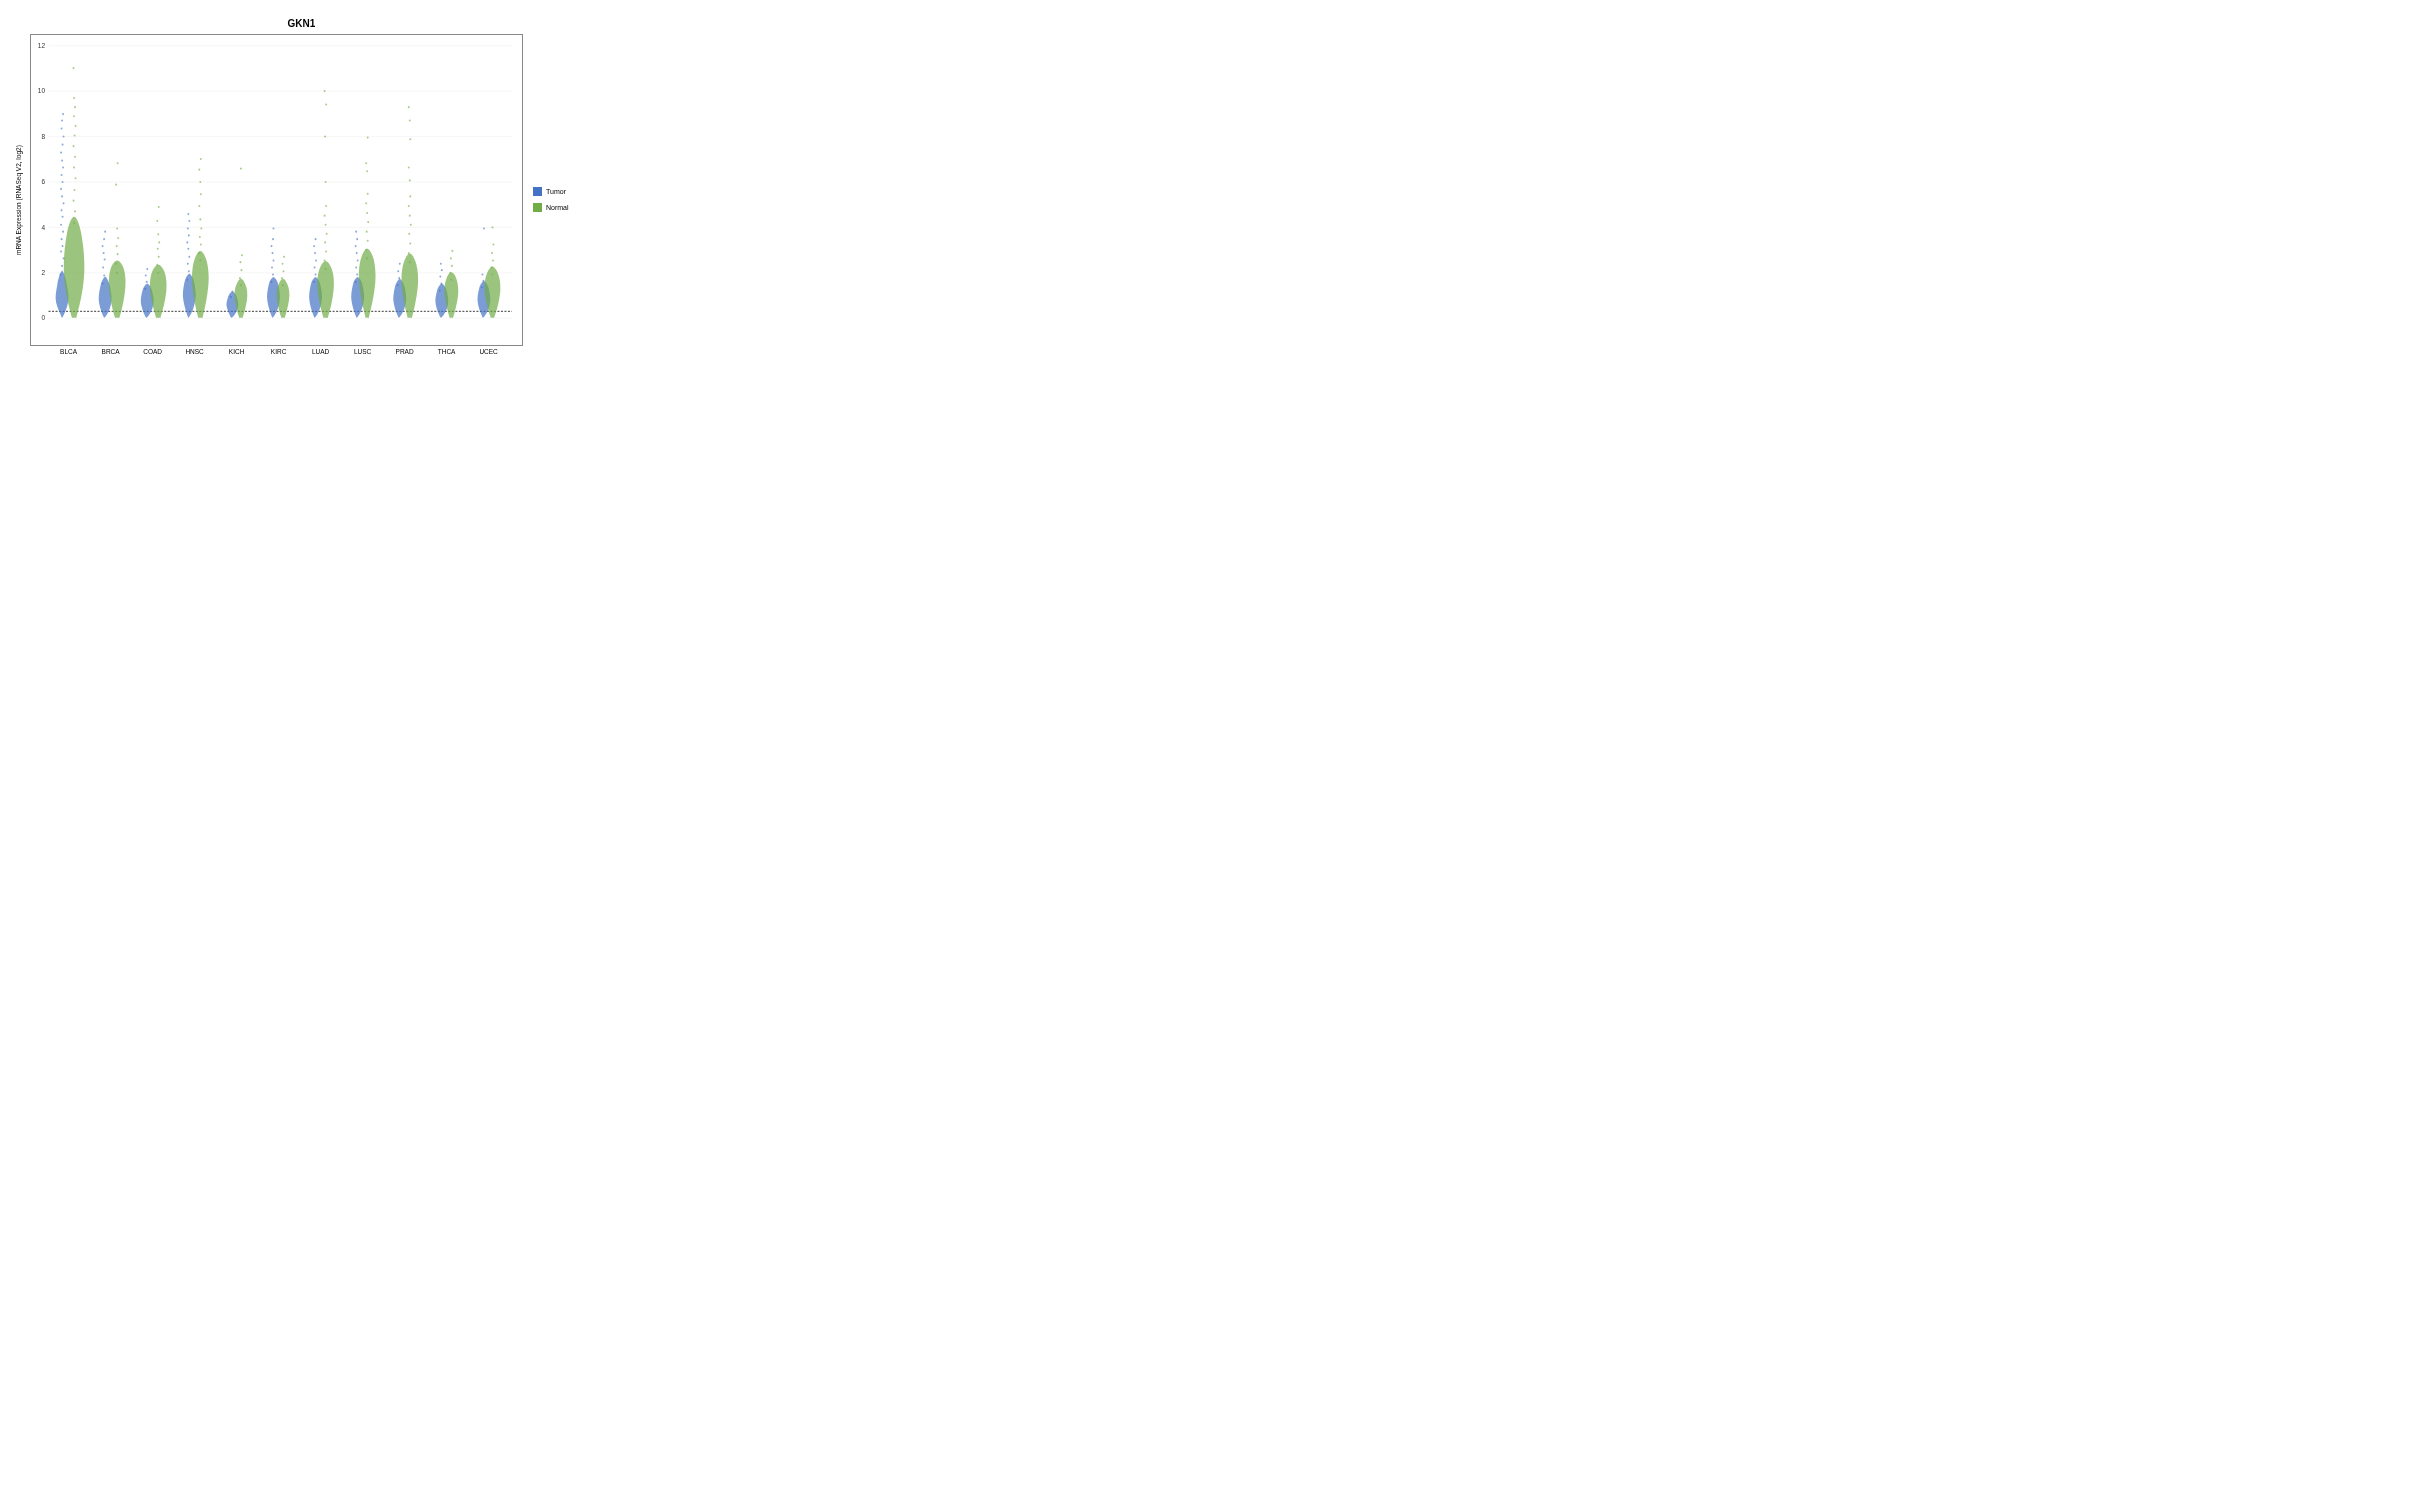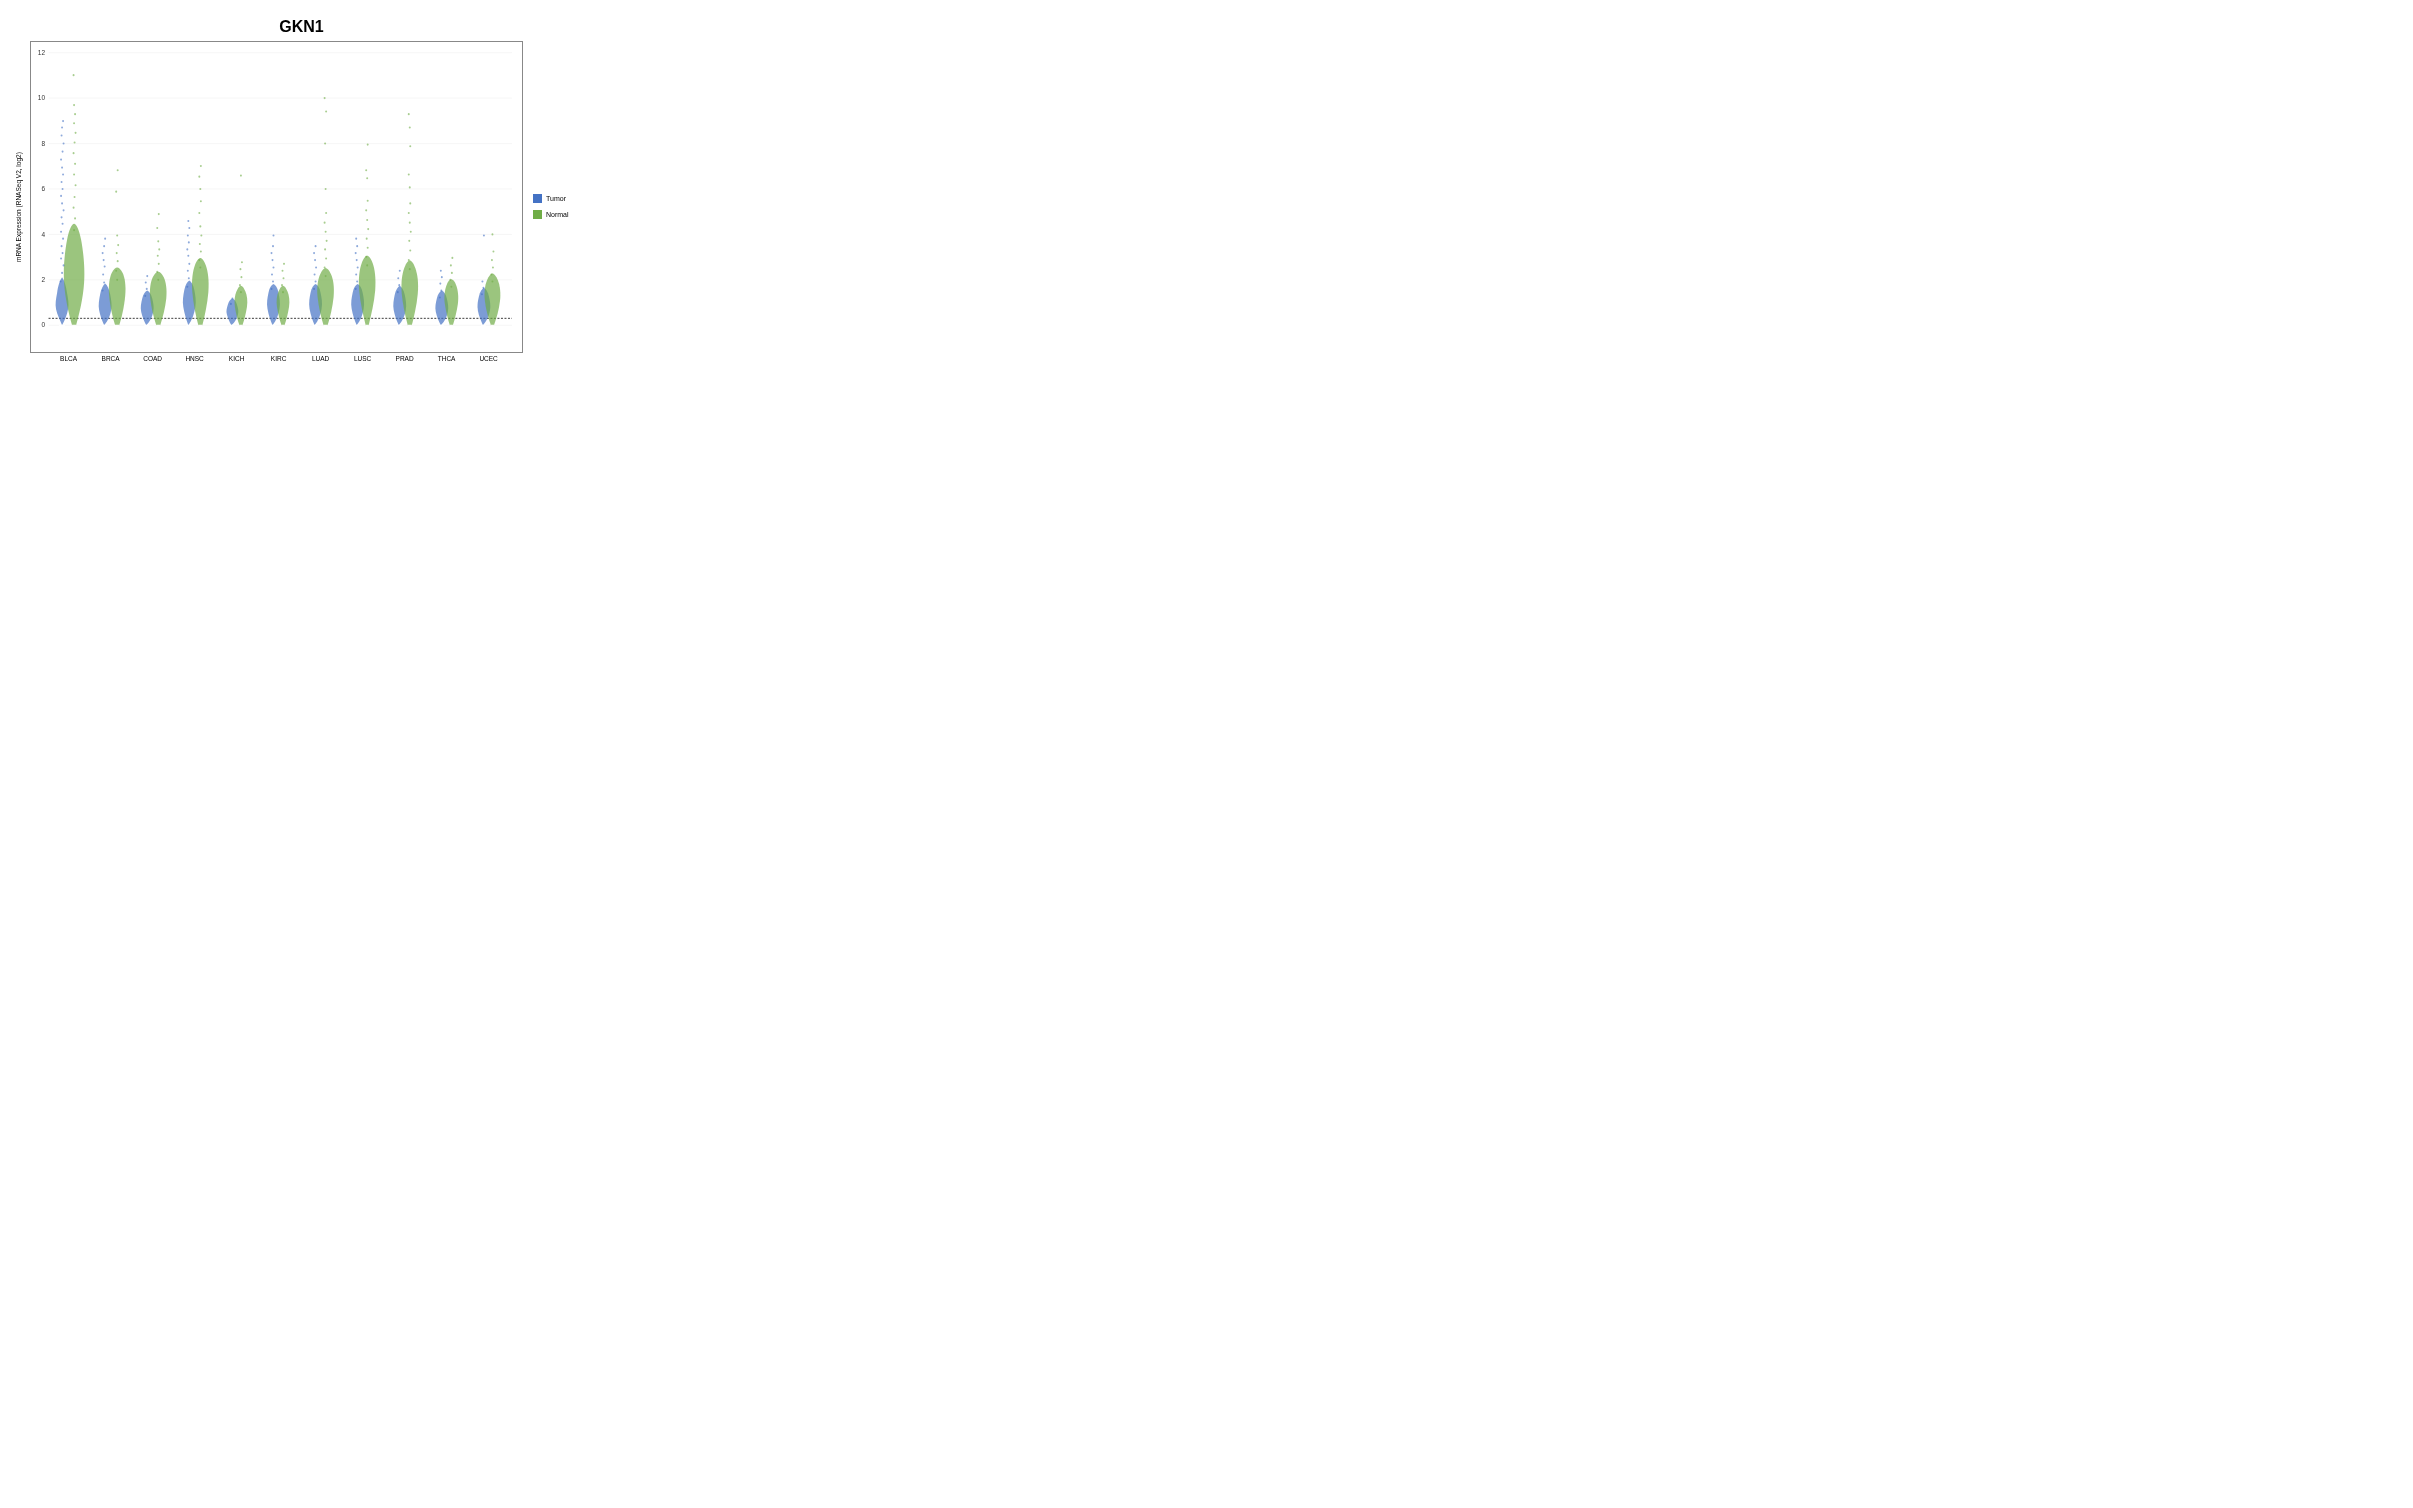--- a/index.html
+++ b/index.html
@@ -13,21 +13,21 @@
       justify-content: center;
     }
     .chart-container {
       width: 583px;
       height: 362px;
       position: relative;
       background: #ffffff;
     }
     .chart-title {
       text-align: center;
-      font-size: 16px;
+      font-size: 10px;
       font-weight: bold;
       padding-top: 10px;
       padding-bottom: 5px;
     }
     .chart-area {
       display: flex;
       flex-direction: row;
       width: 100%;
       height: calc(100% - 30px);
     }

